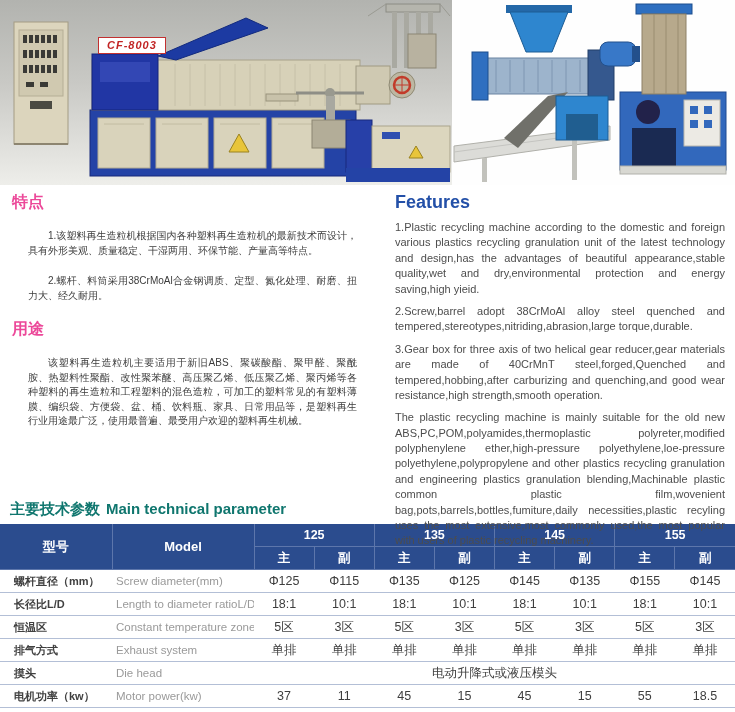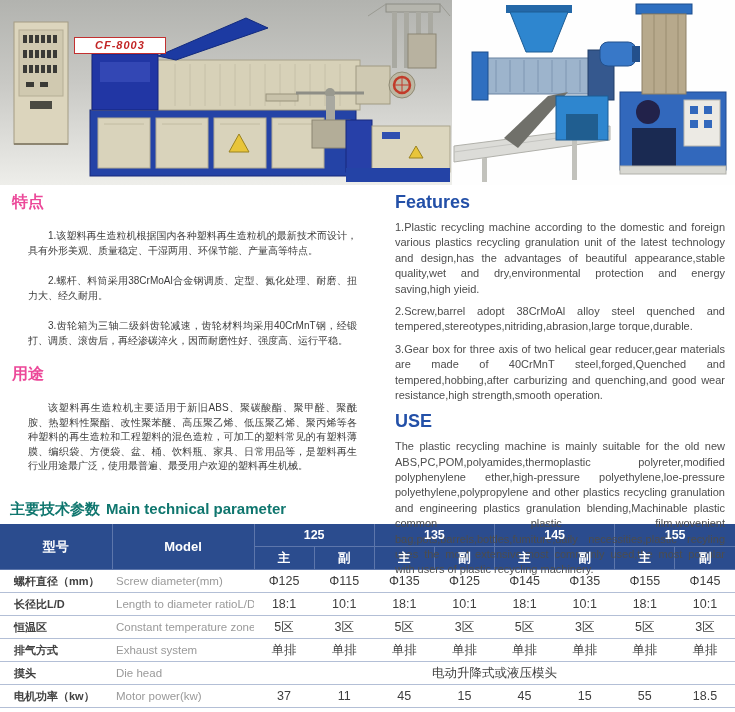--- a/index.html
+++ b/index.html
@@ -9,24 +9,24 @@
   }
   
   .photos{display:flex;height:185px;}
   .photo-left{
     position:relative;width:452px;height:185px;
     background:linear-gradient(180deg,#b2b3af 0%,#c9c9c5 45%,#eeeeea 100%);
   }
   .photo-right{position:relative;width:283px;height:185px;background:#fefefe;}
   .photo-left svg,.photo-right svg{display:block;width:100%;height:100%;}
   .machine-label{
-    position:absolute;left:74px;top:37px;
+    position:absolute;left:98px;top:37px;
     background:#fff;border:1px solid #c23030;color:#c22525;
     font-weight:bold;font-style:italic;font-size:11px;letter-spacing:1px;
-    padding:0 20px;line-height:15px;
+    padding:0 8px;line-height:15px;
   }
   
   .columns{display:flex;height:312px;box-sizing:border-box;padding-top:5px;}
   .col-cn{width:382px;box-sizing:border-box;padding:0 9px 0 12px;}
   .col-en{flex:1;box-sizing:border-box;padding:0 10px 0 13px;}
   .h-cn{font-size:16px;font-weight:bold;color:#ec4899;margin:2px 0 5px 0;}
   .h-cn.second{}
   .col-cn .plist p{
     margin:16px;font-size:10px;color:#3c3c3c;line-height:1.45;
     text-align:justify;text-indent:2em;
@@ -209,36 +209,34 @@
     </div>
   </div>
 
   <div class="columns">
 
     <div class="col-cn">
       <div class="h-cn">特点</div>
       <div class="plist">
           <p>1.该塑料再生造粒机根据国内各种塑料再生造粒机的最新技术而设计，具有外形美观、质量稳定、干湿两用、环保节能、产量高等特点。</p>
           <p>2.螺杆、料筒采用38CrMoAl合金钢调质、定型、氮化处理、耐磨、扭力大、经久耐用。</p>
-          <p>3.齿轮箱为三轴二级斜齿轮减速，齿轮材料均采用40CrMnT钢，经锻打、调质、滚齿后，再经渗碳淬火，因而耐磨性好、强度高、运行平稳。</p>
         </div>
       <div class="h-cn second">用途</div>
       <div class="plist">
           <p>该塑料再生造粒机主要适用于新旧ABS、聚碳酸酯、聚甲醛、聚酰胺、热塑料性聚酯、改性聚苯醚、高压聚乙烯、低压聚乙烯、聚丙烯等各种塑料的再生造粒和工程塑料的混色造粒，可加工的塑料常见的有塑料薄膜、编织袋、方便袋、盆、桶、饮料瓶、家具、日常用品等，是塑料再生行业用途最广泛，使用最普遍、最受用户欢迎的塑料再生机械。</p>
         </div>
     </div>
 
     <div class="col-en">
       <div class="h-en">Features</div>
       <div class="plist">
           <p>1.Plastic recycling machine according to the domestic and foreign various plastics recycling granulation unit of the latest technology and design,has the advantages of beautiful appearance,stable quality,wet and dry,environmental protection and energy saving,high yieid.</p>
           <p>2.Screw,barrel adopt 38CrMoAl alloy steel quenched and tempered,stereotypes,nitriding,abrasion,large torque,durable.</p>
           <p>3.Gear box for three axis of two helical gear reducer,gear materials are made of 40CrMnT steel,forged,Quenched and tempered,hobbing,after carburizing and quenching,and good wear resistance,high strength,smooth operation.</p>
         </div>
-      <div class="h-en second">USE</div>
       <div class="plist">
           <p>The plastic recycling machine is mainly suitable for the old new ABS,PC,POM,polyamides,thermoplastic polyreter,modified polyphenylene ether,high-pressure polyethylene,loe-pressure polyethylene,polypropylene and other plastics recycling granulation and engineering plastics granulation blending,Machinable plastic common plastic film,wovenient bag,pots,barrels,bottles,fumiture,daily necessities,plastic recyling uses the most extensive,most commonly used,the most popular with users of plastic recycling machinery.</p>
         </div>
     </div>
   </div>
 
   <div class="tbl-title">
     <span class="tt-cn">主要技术参数</span><span class="tt-en">Main technical parameter</span>
   </div>
 

